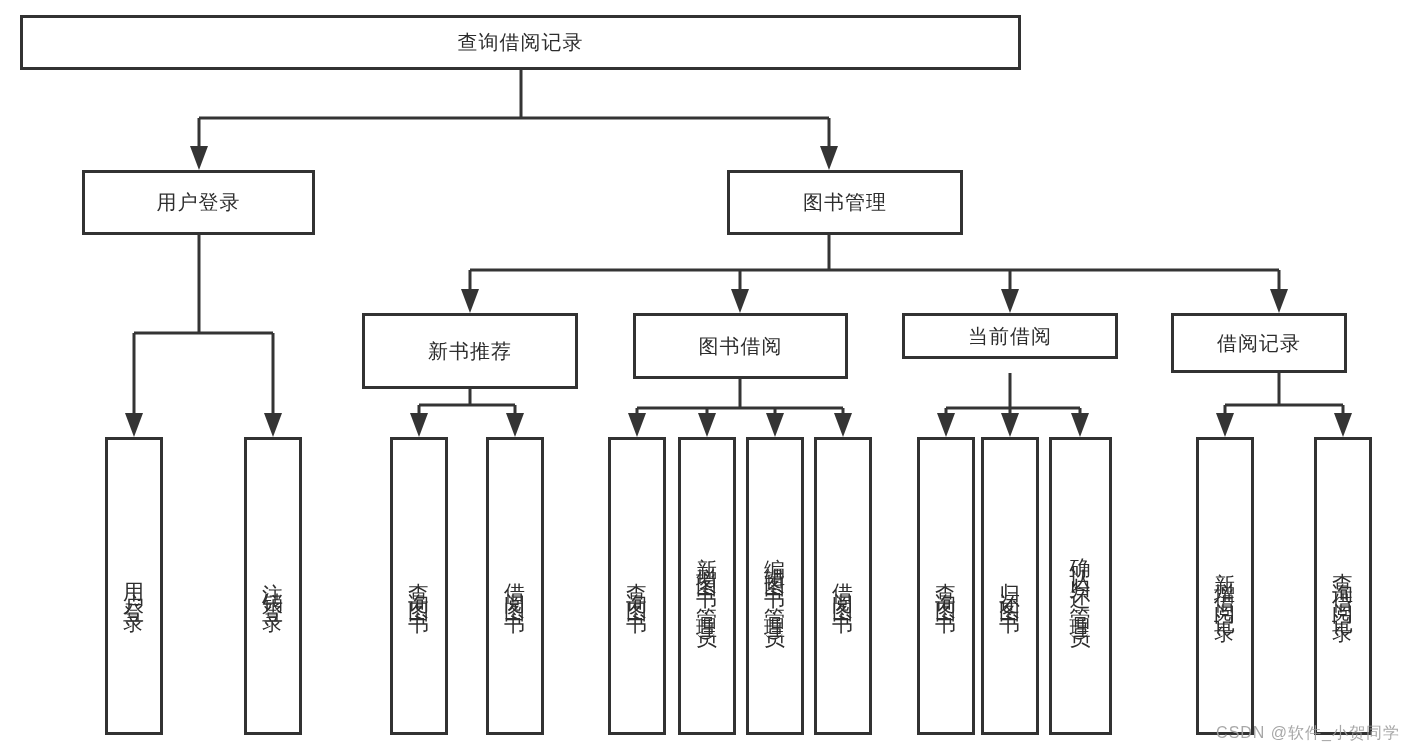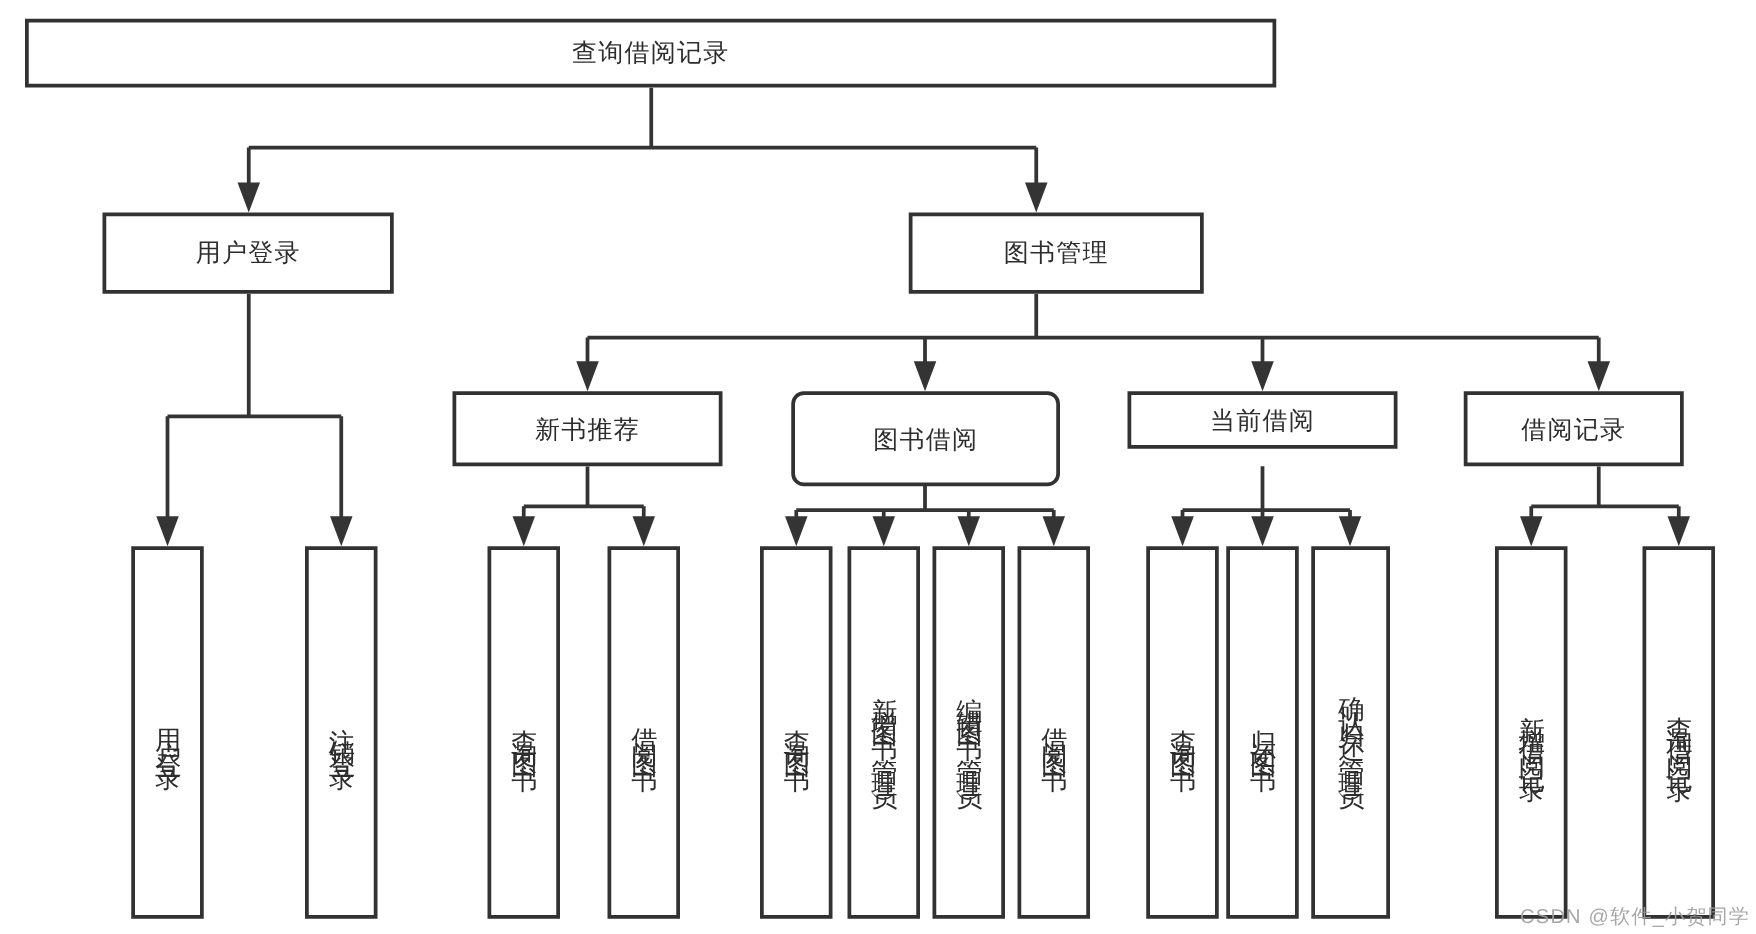--- a/index.html
+++ b/index.html
@@ -44,22 +44,22 @@
     font-size: 21px;
     letter-spacing: 10px;
     line-height: 1;
     white-space: normal;
   }
   
   #root-box        { left: 20px;   top: 15px;  width: 1001px; height: 55px; }
   #user-login-box  { left: 82px;   top: 170px; width: 233px;  height: 65px; }
   #book-mgmt-box   { left: 711px;  top: 170px; width: 236px;  height: 65px; margin-left: 16px; }
 
-  #new-book-rec-box   { left: 362px;  top: 313px; width: 216px; height: 60px; }
-  #book-borrow-box    { left: 633px;  top: 313px; width: 215px; height: 76px; border-radius: 10px; }
+  #new-book-rec-box   { left: 362px;  top: 313px; width: 216px; height: 76px; }
+  #book-borrow-box    { left: 633px;  top: 313px; width: 215px; height: 66px; }
   #current-borrow-box { left: 902px;  top: 313px; width: 216px; height: 46px; }
   #borrow-records-box { left: 1171px; top: 313px; width: 176px; height: 60px; }
 
   .leaf { top: 437px; height: 298px; width: 58px; }
   #leaf-user-login      { left: 105px;  }
   #leaf-logout          { left: 244px;  }
   #leaf-query-books-1   { left: 390px;  }
   #leaf-borrow-books-1  { left: 486px;  }
   #leaf-query-books-2   { left: 608px;  }
   #leaf-add-books       { left: 678px;  }

